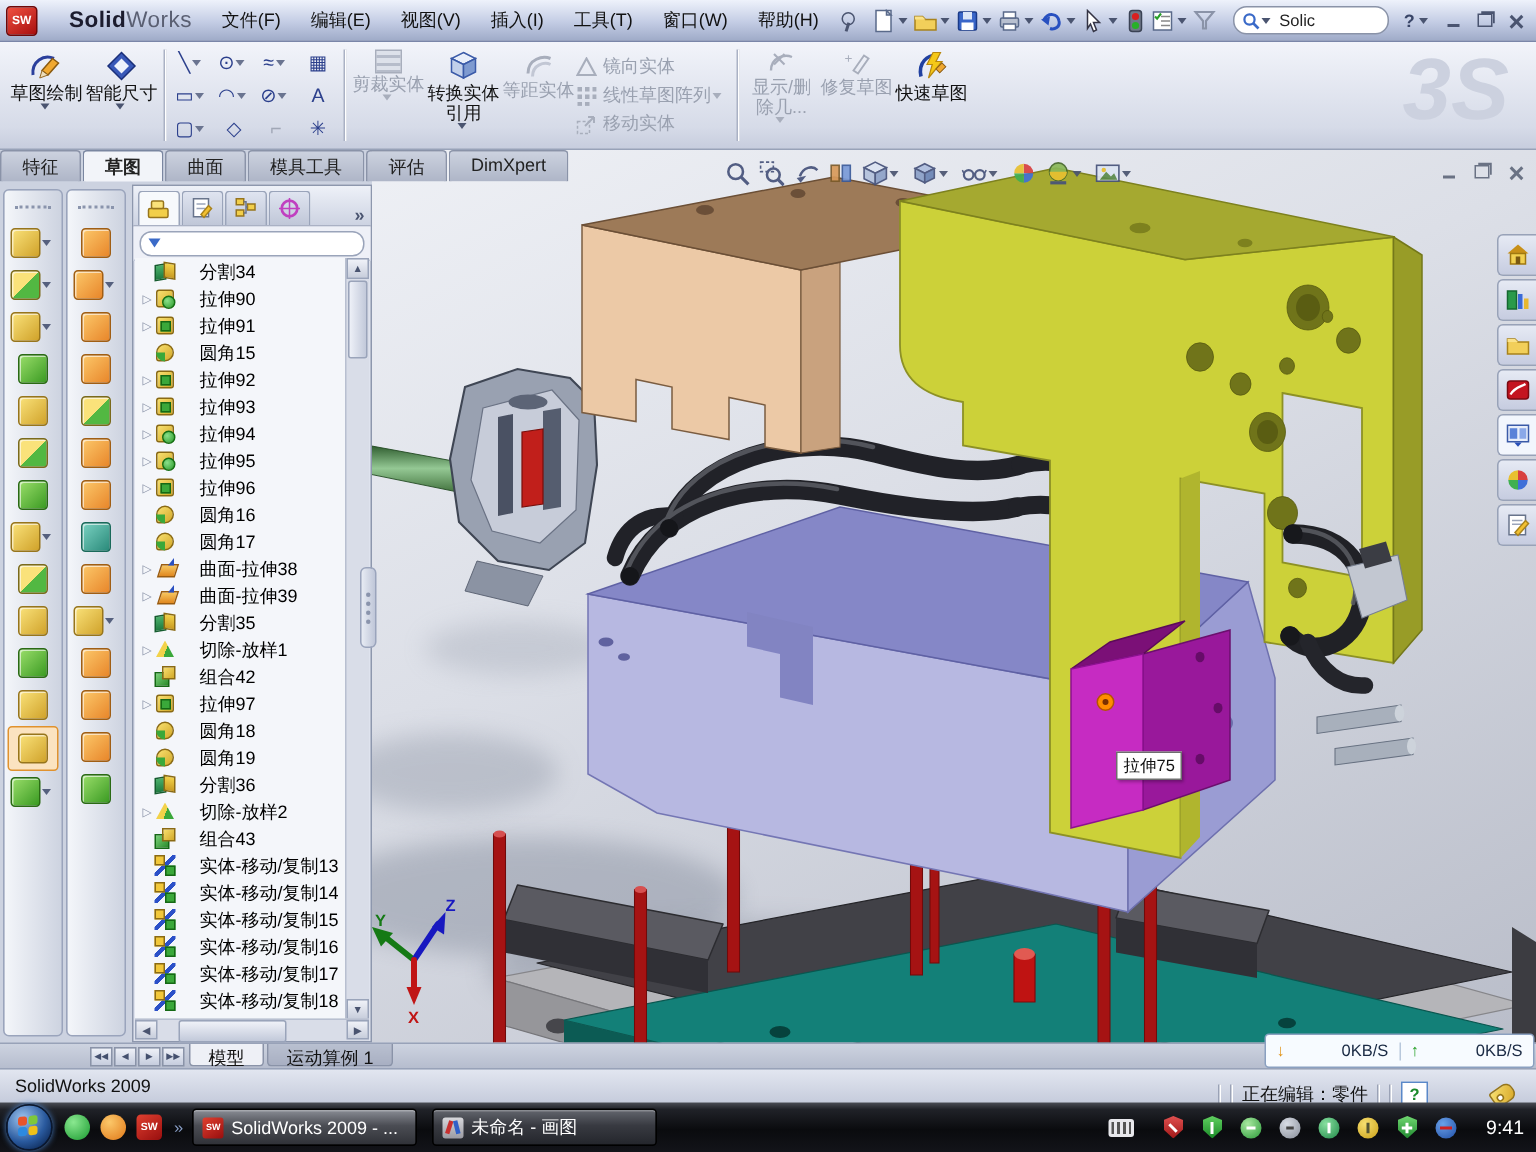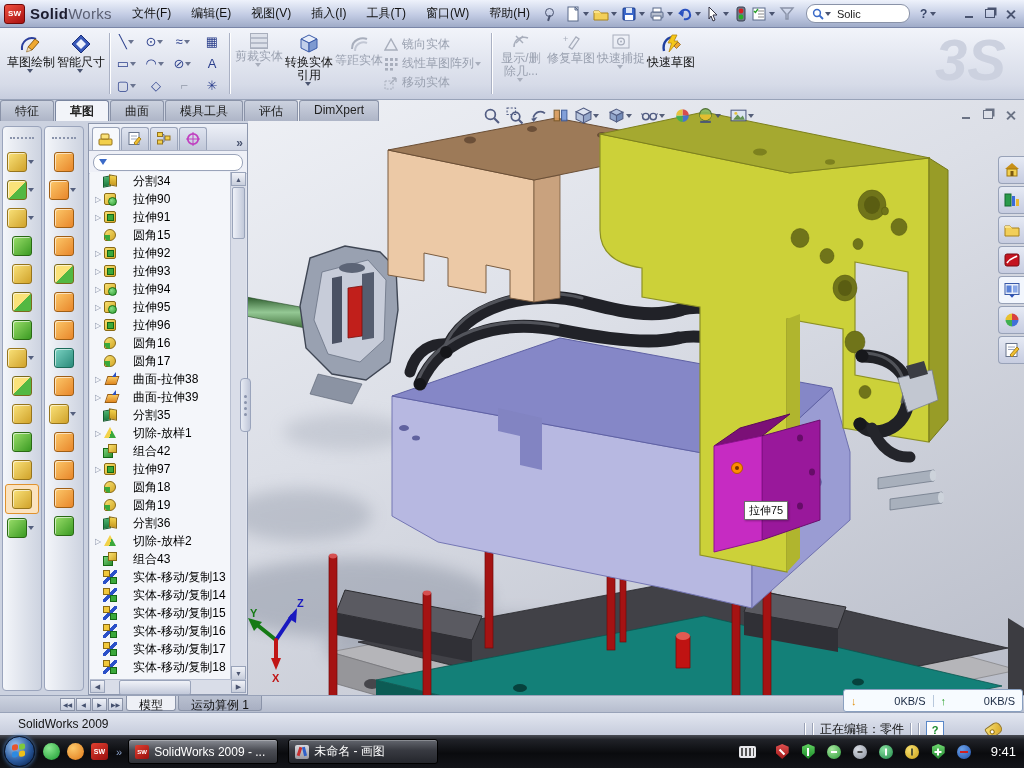--- a/index.html
+++ b/index.html
@@ -5,21 +5,21 @@
   html,body{margin:0;padding:0;background:#000;}
   .screen{position:relative;width:1024px;height:768px;overflow:hidden;
     font-family:"Liberation Sans","DejaVu Sans",sans-serif;font-size:12px;color:#111;
     background:#ccd2e0;}
   
   .titlebar{position:absolute;left:0;top:0;width:1024px;height:28px;display:flex;align-items:center;
     background:linear-gradient(#eef2fb, #c3cce4 55%, #9fabc8);border-bottom:1px solid #7a86a8;box-sizing:border-box;padding-left:4px;}
   .logo-cube{width:19px;height:18px;border-radius:3px;background:linear-gradient(145deg,#f05040,#a80f0f);
     color:#fff;font-weight:bold;font-size:8px;display:flex;align-items:center;justify-content:center;border:1px solid #6e0808;}
   .logo-text{margin:0 10px 0 5px;font-size:15px;letter-spacing:.3px;}
-  .logo-text b{color:#1c1c2e;} .logo-text span{color:#5a5f72;}
+  .logo-text b{color:#1c1c2e;margin-left:16px;} .logo-text span{color:#5a5f72;}
   .menus{display:flex;height:100%;align-items:center;justify-content:center;}
   .menu-item{padding:0 10px;height:100%;display:flex;align-items:center;cursor:default;}
   .tt{display:flex;align-items:center;margin-left:6px;}
   .tbtn{display:flex;align-items:center;padding:1px 1px;border-radius:2px;}
   .tbtn svg{display:block;}
   .darr{width:0;height:0;border-left:3px solid transparent;border-right:3px solid transparent;border-top:4px solid #4a5470;margin:0 3px 0 1px;}
   .searchbox{display:flex;align-items:center;background:#fff;border:1px solid #8a93a8;border-radius:9px;height:17px;width:92px;margin-left:10px;padding:0 5px;}
   .searchbox .sv{font-size:11px;color:#222;margin-left:3px;}
   .helpq{font-weight:bold;color:#3a4668;margin:0 2px 0 10px;}
   .winbtns{margin-left:auto;display:flex;margin-right:4px;}
@@ -126,21 +126,21 @@
   .vtooltip{position:absolute;left:496px;top:401px;background:#ffffff;border:1px solid #6e6e6e;padding:1px 4px;font-size:11px;z-index:5;box-shadow:1px 1px 2px rgba(0,0,0,.3);}
   
   .docktabs{position:absolute;left:0;top:695px;width:1024px;height:17px;background:linear-gradient(#cdd3e0,#b6bdce);border-top:1px solid #98a2b8;display:flex;align-items:stretch;box-sizing:border-box;}
   .navbtns{display:flex;margin-left:60px;align-items:center;}
   .navbtn{width:15px;height:13px;margin-right:1px;background:linear-gradient(#eef1f8,#c6cdde);border:1px solid #8a93a8;box-sizing:border-box;
     display:flex;align-items:center;justify-content:center;font-size:6px;color:#44506e;}
   .dtab{padding:1px 12px 0;border:1px solid #8a93a8;border-top:none;border-radius:0 0 3px 3px;margin-left:2px;height:15px;box-sizing:border-box;
     background:linear-gradient(#b9c0d0,#a8afc2);font-size:12px;}
   .dtab.active{background:#eef0f6;}
   
-  .statusbar{position:absolute;left:0;top:712px;width:1024px;height:23px;background:linear-gradient(#e2e6f0,#c6ccdc);border-top:1px solid #98a2b8;display:flex;align-items:center;box-s izing:border-box;box-sizing:border-box;padding:0 18px;}
+  .statusbar{position:absolute;left:0;top:712px;width:1024px;height:23px;background:linear-gradient(#e2e6f0,#c6ccdc);border-top:1px solid #98a2b8;display:flex;align-items:center;box-s izing:border-box;box-sizing:border-box;padding:0 10px;}
   .sb-right{margin-left:auto;display:flex;align-items:center;gap:6px;margin-top:11px;}
   .sb-sep{width:1px;height:14px;background:#9aa2b6;border-right:1px solid #fff;}
   .sb-help{width:16px;height:15px;background:#fff;border:1px solid #5a88c8;display:flex;align-items:center;justify-content:center;color:#1a8a2a;font-weight:bold;font-size:11px;}
   .sb-tag{width:14px;height:10px;background:linear-gradient(135deg,#f8e070,#d8a828);border:1px solid #96751a;transform:rotate(-35deg);border-radius:2px 5px 5px 2px;position:relative;margin-right:4px;}
   .sb-tag::before{content:"";position:absolute;left:2px;top:3px;width:3px;height:3px;border-radius:50%;background:#fff;border:1px solid #96751a;}
   
   .netmon{position:absolute;left:843px;top:689px;width:178px;height:21px;background:#f7fbff;border:1px solid #8aa0c0;border-radius:3px;display:flex;align-items:center;z-index:8;font-size:11px;color:#1a2a44;}
   .netcell{flex:1;display:flex;align-items:center;justify-content:space-between;padding:0 7px;}
   .netcell+.netcell{border-left:1px solid #b8c8dc;}
   .net-down{color:#e09010;font-weight:bold;} .net-up{color:#28a028;font-weight:bold;}
@@ -381,29 +381,20 @@
       <span class="lbl">显示/删除几...</span>
         <span class="darr" style="border-top-color:#a8aebc"></span>
     </div>
     <div class="cm-big gray">
       <svg width="20" height="18" viewBox="0 0 20 18">
           <text x="2" y="9" font-size="9" fill="#a8aebc">+</text>
           <path d="M8 14 L15 4 L18 6 L11 16 Z" fill="none" stroke="#a8aebc" stroke-width="1.3"></path>
         </svg>
       <span class="lbl">修复草图</span>
     </div>
-    <div class="cm-big gray">
-      <svg width="20" height="18" viewBox="0 0 20 18">
-          <rect x="2" y="2" width="16" height="13" fill="none" stroke="#a8aebc"></rect>
-          <circle cx="10" cy="8.5" r="3.4" fill="none" stroke="#a8aebc" stroke-width="1.3"></circle>
-          <circle cx="10" cy="8.5" r="1" fill="#a8aebc"></circle>
-        </svg>
-      <span class="lbl">快速捕捉</span>
-        <span class="darr" style="border-top-color:#a8aebc"></span>
-    </div>
     <div class="cm-big">
       <svg width="22" height="22" viewBox="0 0 22 22">
         <path d="M4 18 C2 9 8 3 16 4" stroke="#2040a0" stroke-width="2.4" fill="none"></path>
         <polygon points="12,2 17,2 14,8 18,8 9,19 11.5,10 8,10" fill="#f5c818" stroke="#b8880e" stroke-width=".8"></polygon>
         <path d="M14 13 L18 9 L20.5 11.5 L16.5 15.5 Z" fill="#f0a830" stroke="#8a5a10" stroke-width=".7"></path>
       </svg>
       <span class="lbl">快速草图</span>
     </div>
     <span class="watermark">3S</span>
   </div>

